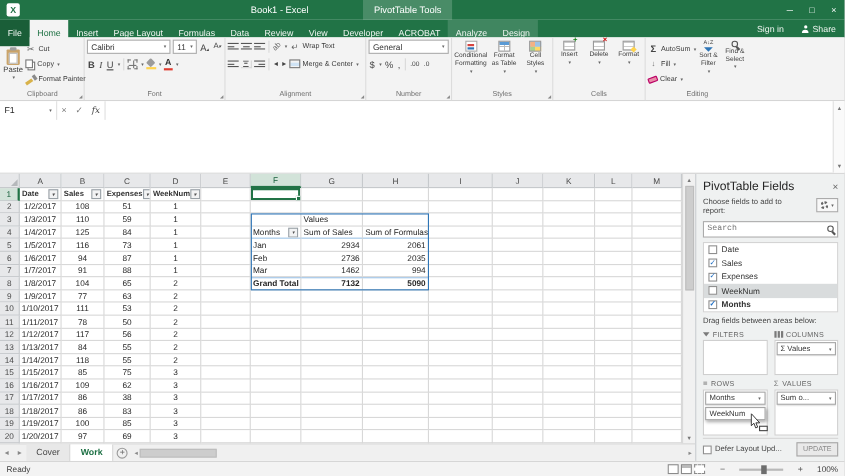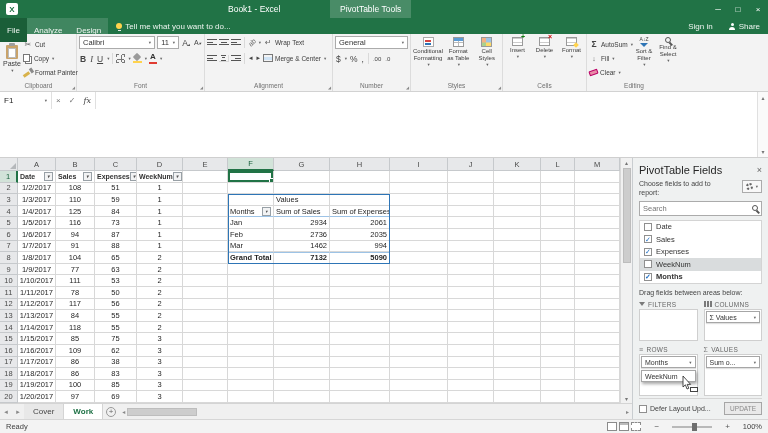--- a/index.html
+++ b/index.html
@@ -141,21 +141,21 @@
 
 .pane{flex:1;background:#eff1f1;border-left:1px solid #c9cdd0;display:flex;flex-direction:column;padding:4px 6px}
 .pane-head{display:flex;align-items:center;justify-content:space-between;margin:2px 0 4px}
 .pane-title{font-size:11px;color:#262626}
 .pane-close{color:#666;font-size:9px}
 .choose{display:flex;justify-content:space-between;align-items:flex-start;font-size:7px;color:#444;margin-bottom:3px}
 .choose .txt{width:82px;line-height:1.25}
 .gearbtn{display:flex;align-items:center;gap:2px;border:1px solid #ababab;background:#f8f8f8;padding:2px 3px}
 .gear{width:7px;height:7px;border:2px dotted #666;border-radius:50%;display:inline-block}
 .searchbox{height:15px;background:#fff;border:1px solid #ababab;display:flex;align-items:center;padding:0 3px;margin-bottom:4px;gap:2px}
-.searchbox input{flex:1;border:none;outline:none;font-size:7.5px;font-family:Liberation Sans, sans-serif;color:#333;background:rgba(0,0,0,0)}
+.searchbox input{flex:1;border:none;outline:none;font-size:7.5px;font-family:Liberation Mono, monospace;color:#333;background:rgba(0,0,0,0)}
 .fieldlist{background:#fff;border:1px solid #d4d4d4;margin-bottom:3px}
 .fitem{height:12.5px;display:flex;align-items:center;gap:4px;padding:0 4px;font-size:7.5px;color:#333}
 .fitem.hl{background:#d9dcdd}
 .fitem.bold{font-weight:bold}
 .cb{width:8px;height:8px;border:1px solid #8f8f8f;background:#fff;display:inline-flex;align-items:center;justify-content:center;font-size:7px;color:#1f6fc5;flex:0 0 auto;line-height:1}
 .dragtext{font-size:7px;color:#444;margin:2px 0 3px}
 .areas{display:grid;grid-template-columns:1fr 1fr;gap:3px 6px}
 .alabel{display:flex;align-items:center;gap:3px;font-size:6.5px;color:#666;height:10px;letter-spacing:.3px}
 .abox{background:#fff;border:1px solid #cfcfcf;height:32px;padding:1px;display:flex;flex-direction:column;gap:2px;position:relative}
 .abox.tall{height:42px}
@@ -192,28 +192,35 @@
     <span class="ctx-title">PivotTable Tools</span>
     <div class="wincontrols">
       <span>─</span>
       <span>□</span>
       <span>×</span>
     </div>
   </div>
 
   <div class="tabrow">
     <span class="tab file">File</span>
+    <span id="main-tabs">
+        <div class="tab active">Home</div>
+        <div class="tab">Insert</div>
+        <div class="tab">Page Layout</div>
+        <div class="tab">Formulas</div>
+        <div class="tab">Data</div>
+        <div class="tab">Review</div>
+        <div class="tab">View</div>
+        <div class="tab">Developer</div>
+        <div class="tab">ACROBAT</div>
+      </span>
     <span class="ctxwrap" id="ctx-tabs">
         <div class="tab">Analyze</div>
         <div class="tab">Design</div>
       </span>
-    <span class="tellme">
-      <i class="bulb"></i>
-      <span>Tell me what you want to do...</span>
-    </span>
     <span class="tr-spacer"></span>
     <span class="signin">Sign in</span>
     <span class="share">
       <i class="person"></i>
       <span>Share</span>
     </span>
   </div>
 
   <div class="ribbon">
 
@@ -529,21 +536,21 @@
             <div class="c gc ctr">1/4/2017</div>
             <div class="c gc ctr">125</div>
             <div class="c gc ctr">84</div>
             <div class="c gc ctr">1</div>
             <div class="c gc"></div>
             <div class="c gc phd lft" style="justify-content: space-between;">
               <span>Months</span>
               <i class="fbtn">▾</i>
             </div>
             <div class="c gc phd lft">Sum of Sales</div>
-            <div class="c gc phd lft">Sum of Expenses</div>
+            <div class="c gc phd lft">Sum of Formulas</div>
             <div class="c gc"></div>
             <div class="c gc"></div>
             <div class="c gc"></div>
             <div class="c gc"></div>
             <div class="c gc"></div>
             <div class="c rh">5</div>
             <div class="c gc ctr">1/5/2017</div>
             <div class="c gc ctr">116</div>
             <div class="c gc ctr">73</div>
             <div class="c gc ctr">1</div>

